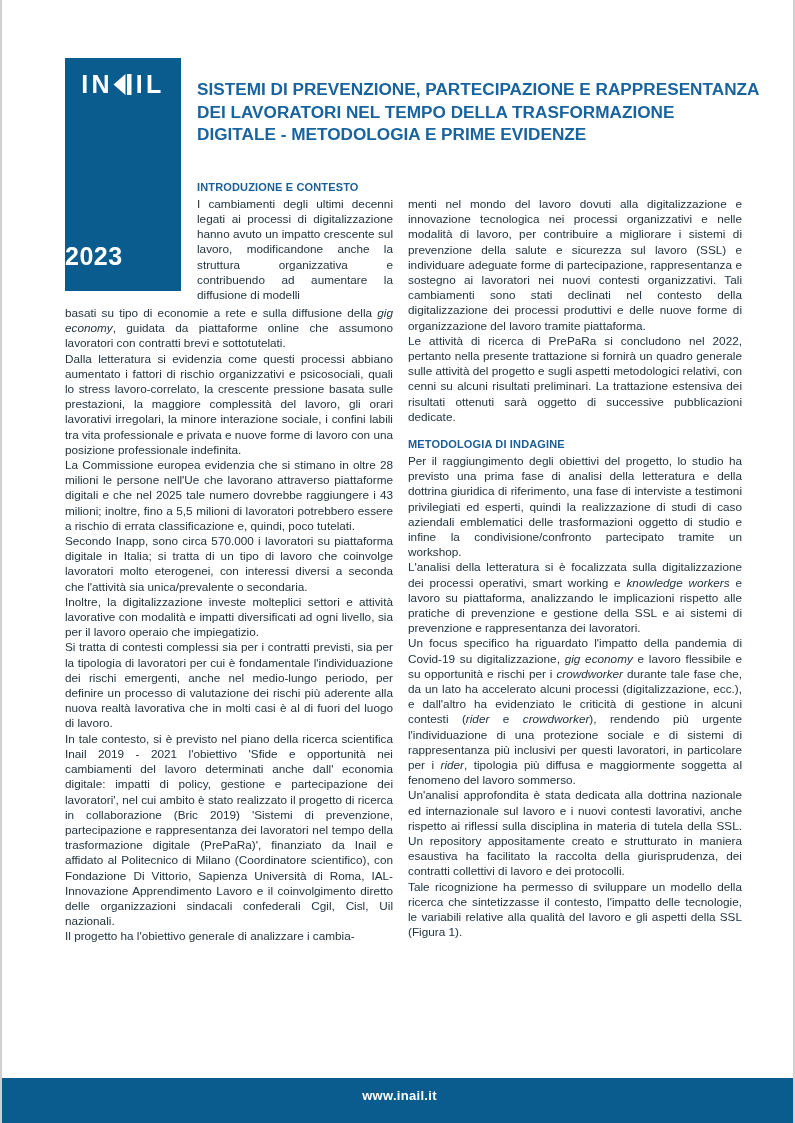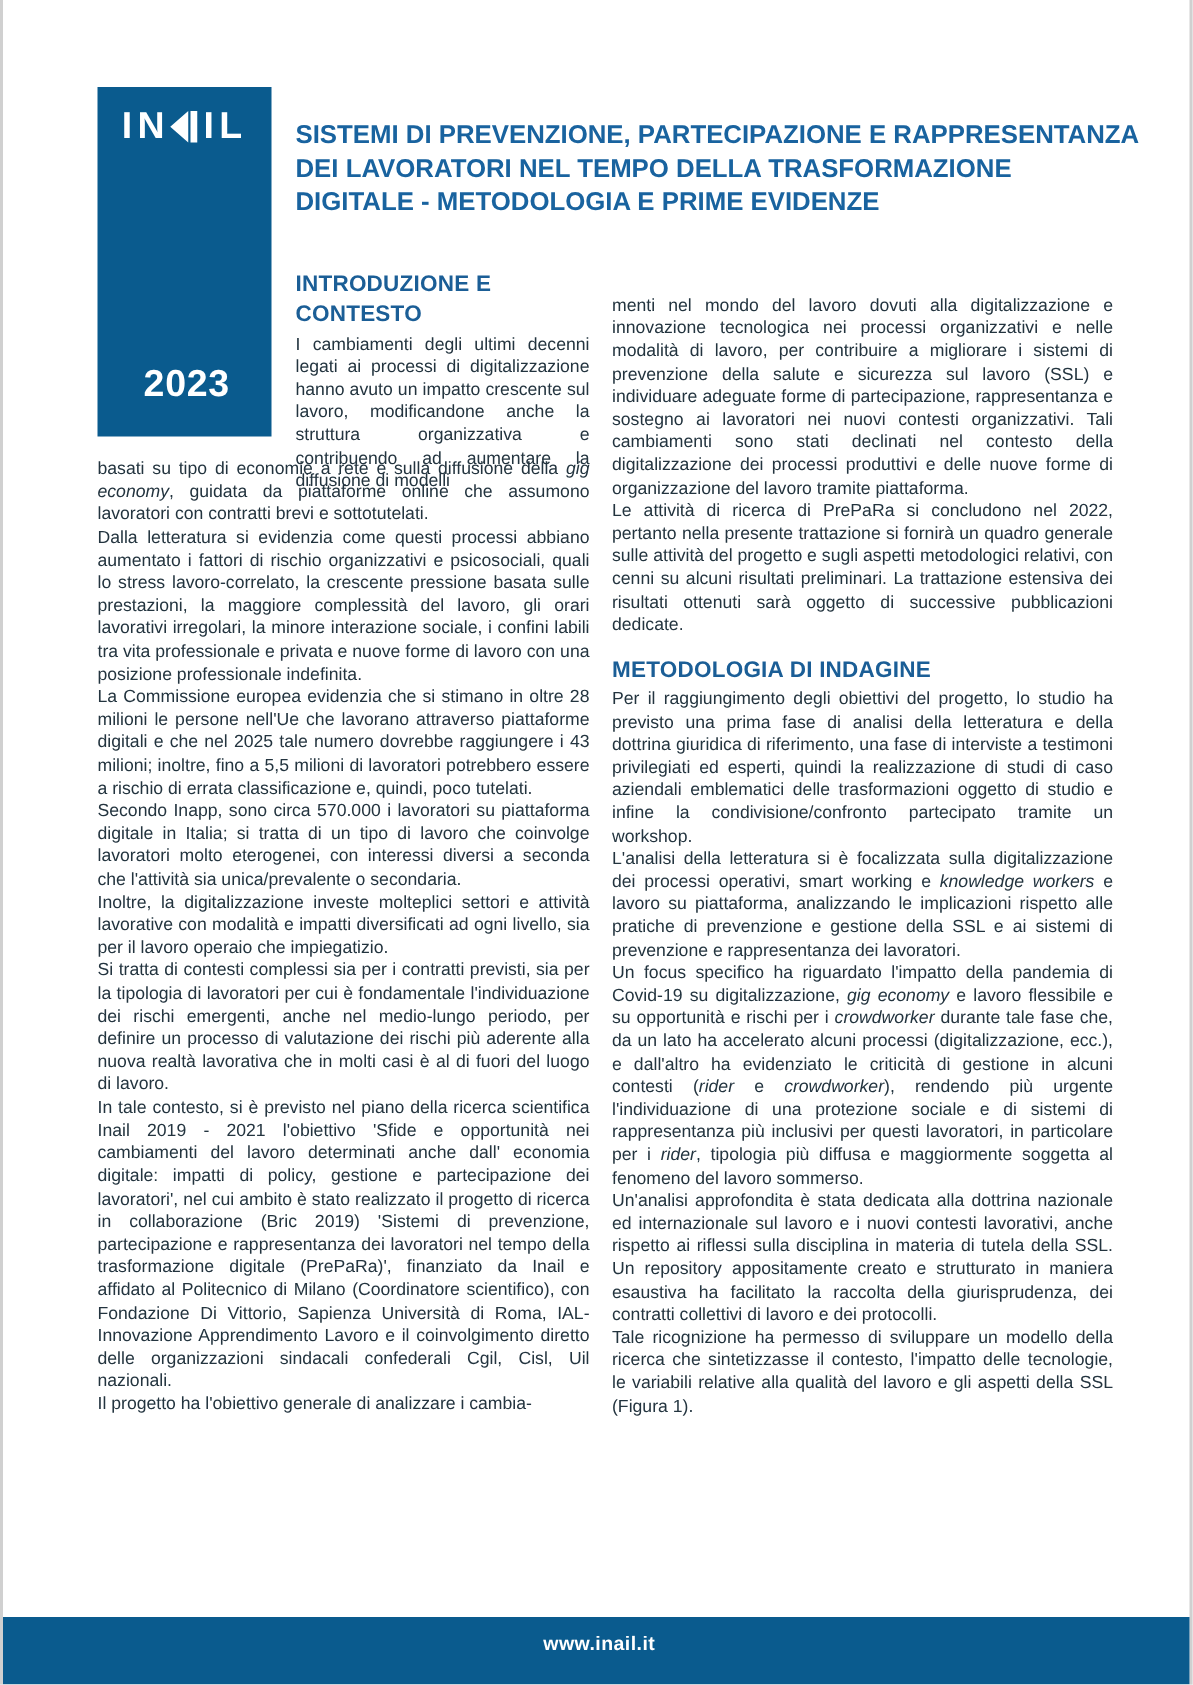--- a/index.html
+++ b/index.html
@@ -55,21 +55,20 @@
     vertical-align: top;
     margin-right: 3.5px;
   }
   .logo-text .glyph-a svg { display:block; }
 
   .year-text {
     position: absolute;
     left: 0;
     bottom: 20px;
     width: 119px;
-    text-align: center;
     color: #ffffff;
     font-size: 25px;
     font-weight: bold;
     letter-spacing: 0.5px;
   }
 
   
   .doc-title {
     position: absolute;
     left: 195px;
@@ -99,21 +98,21 @@
   }
   .col-left-full {
     position: absolute;
     left: 63px;
     top: 305px;
     width: 328px;
   }
 
   .sec-head {
     color: #1b5e96;
-    font-size: 15px;
+    font-size: 11px;
     font-weight: bold;
     letter-spacing: 0.15px;
     margin: 0 0 1px 0;
     line-height: 1.35;
   }
   .sub-head {
     color: #1b5e96;
     font-size: 11.6px;
     font-weight: bold;
     margin: 0 0 1px 0;

